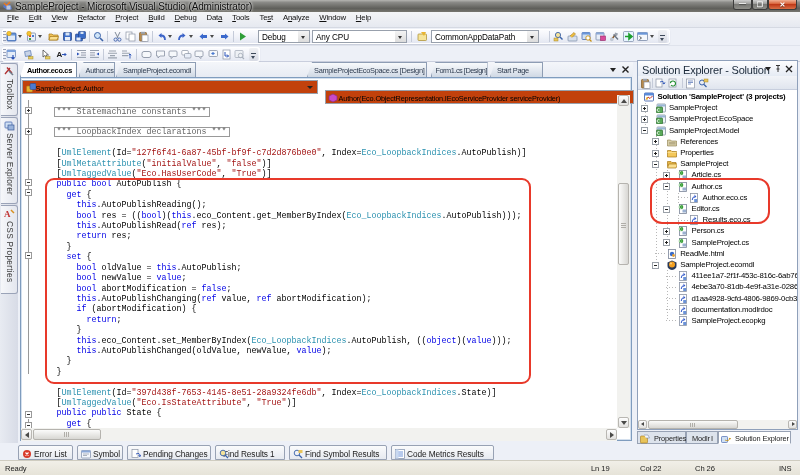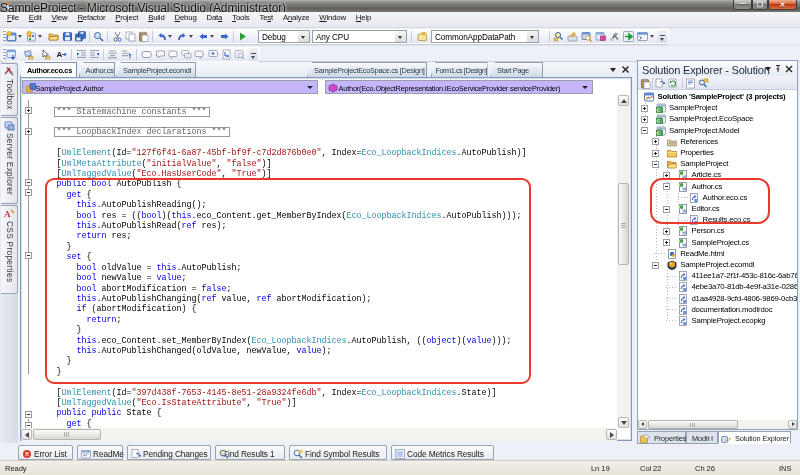--- a/index.html
+++ b/index.html
@@ -1,18 +1,18 @@
 <!DOCTYPE html>
 <html><head><meta charset="utf-8"><style>
 *{margin:0;padding:0;box-sizing:border-box}
 html,body{width:800px;height:475px;overflow:hidden}
 body{font-family:"Liberation Sans",sans-serif;position:relative;background:#edf0f7;font-size:8.5px;color:#000}
 .a{position:absolute}
 #title{left:0;top:0;width:800px;height:12px;background:linear-gradient(180deg,#b5b5b2 0%,#8a8a87 20%,#6c6c68 55%,#5f5f5b 70%,#77766f 100%)}
-#title .txt{position:absolute;left:0;top:1px;font-size:12px;letter-spacing:-0.12px;color:#0c0c0c;text-shadow:0 0 3px rgba(255,255,255,.9),0 0 2px rgba(255,255,255,.8);white-space:nowrap}
+#title .txt{position:absolute;left:15px;top:1px;font-size:10px;letter-spacing:-0.12px;color:#0c0c0c;text-shadow:0 0 3px rgba(255,255,255,.9),0 0 2px rgba(255,255,255,.8);white-space:nowrap}
 .winbtn{position:absolute;top:0;height:10px;border:1px solid #3c3c3c;border-top:none;border-radius:0 0 3px 3px}
 #bmin{left:733px;width:19px;background:linear-gradient(180deg,#cfcfcf,#9a9a98 45%,#797976 50%,#8f8f8a)}
 #bmax{left:752px;width:16px;background:linear-gradient(180deg,#cfcfcf,#9a9a98 45%,#797976 50%,#8f8f8a)}
 #bclose{left:768px;width:29px;background:linear-gradient(180deg,#f0b094,#d95f36 45%,#bf3918 50%,#d96e45)}
 .winbtn span{position:absolute;width:100%;text-align:center;color:#fff;font-size:7px;line-height:9px;font-weight:bold;text-shadow:0 1px 1px rgba(0,0,0,.5)}
 #menu{left:0;top:12px;width:800px;height:16px;background:linear-gradient(180deg,#f4f5f7,#e6e9f0);border-bottom:1px solid #d5d9e2}
 #menu span{display:inline-block;padding:1px 5px 0 5px;font-size:7.8px;letter-spacing:-0.2px;color:#111;white-space:nowrap}
 #menu u{text-decoration:underline}
 .tbrow{left:0;width:800px;background:#edf0f7}
 .tbin{position:absolute;left:2px;top:1px;height:15px;border-radius:3px;background:linear-gradient(180deg,#fdfdff 0%,#f1f3f9 50%,#e1e5f0 100%);box-shadow:0 1px 1px rgba(110,120,150,.3),inset 0 0 0 1px #fff}
@@ -28,21 +28,21 @@
 .combo .cb:after{content:"";position:absolute;left:3px;top:4.5px;border-left:2.5px solid transparent;border-right:2.5px solid transparent;border-top:3px solid #333}
 .ofg{position:absolute;top:2px;width:9px;height:13px;background:linear-gradient(180deg,#f0f1f4,#d8dbe4);border-radius:2px}
 .ofg:after{content:"";position:absolute;left:2px;top:8px;border-left:2.5px solid transparent;border-right:2.5px solid transparent;border-top:3px solid #3f4a5a}
 .ofg:before{content:"";position:absolute;left:2px;top:5px;width:5px;height:1px;background:#3f4a5a}
 #lstrip{left:0;top:62px;width:18px;height:381px;background:linear-gradient(90deg,#e8ebf2,#d7dbe6)}
 .vtab{position:absolute;left:1px;width:17px;background:linear-gradient(90deg,#f6f7fa,#e3e6ee);border:1px solid #9aa3b8;border-left:none;border-radius:0 3px 3px 0}
 .vtab .vt{position:absolute;left:3.5px;writing-mode:vertical-rl;font-size:8.3px;letter-spacing:0.3px;color:#3a3a3a;white-space:nowrap}
 .dtab{position:absolute;top:0;height:15px;font-size:7.4px;letter-spacing:-0.3px;color:#2c3a4e;background:linear-gradient(180deg,#f8fafc,#cfd8e4);border:1px solid #8e9db4;border-bottom:none;padding:2.5px 2px 0 6px;white-space:nowrap;clip-path:polygon(5px 0,100% 0,100% 100%,0 100%);overflow:hidden}
 .dtab.act{background:#fff;font-weight:bold;color:#000;z-index:3;border-color:#7d8fa8}
 #edbody{position:absolute;left:20px;top:77px;width:612px;height:364px;background:#fff;border:1px solid #7f9cbe;box-shadow:inset 0 0 0 1px #d4e0ee}
-.nav{position:absolute;height:14px;background:#c4b5fd;border:1px solid #98a0ac}
+.nav{position:absolute;height:14px;background:#c2410c;border:1px solid #98a0ac}
 .nav .ct{position:absolute;left:12.5px;top:3px;white-space:nowrap;font-size:7.3px;letter-spacing:-0.15px}
 .nav .cb{position:absolute;right:1px;top:0;width:12px;height:100%}
 .nav .cb:after{content:"";position:absolute;left:3px;top:5px;border-left:3px solid transparent;border-right:3px solid transparent;border-top:3.5px solid #222}
 #code{position:absolute;left:15.6px;top:28.6px;white-space:pre;font-family:"Liberation Mono",monospace;font-size:8.333px;line-height:10.4px;color:#000}
 .k{color:#0000e6}.t{color:#2b91af}.s{color:#a31515}
 .rbox{display:inline-block;border:1px solid #999;color:#666;padding:0px 2px;margin-left:-3px;height:10px;line-height:9px}
 .omline{position:absolute;width:1px;background:#999}
 .obox{position:absolute;width:7px;height:7px;border:1px solid #999;background:#fff}
 .obox:after{content:"";position:absolute;left:1px;top:2px;width:3px;height:1px;background:#333}
 .obox.plus:before{content:"";position:absolute;left:2px;top:1px;width:1px;height:3px;background:#333}
@@ -327,21 +327,21 @@
 </div>
 <div class="a" id="edbody">
 <div class="nav" style="left:1px;top:2px;width:296px">
       <svg class="a" style="left:2.5px;top:1.5px" width="10" height="10" viewBox="0 0 10 10">
         <rect x="0.5" y="3" width="6" height="6" rx="1" fill="#e8b430" stroke="#a87818" stroke-width="0.6"></rect>
         <rect x="4" y="0.5" width="6" height="6" rx="1" fill="#4a7ad0" stroke="#2a4a90" stroke-width="0.6"></rect>
       </svg>
       <span class="ct">SampleProject.Author</span>
       <span class="cb"></span>
     </div>
-<div class="nav" style="left:304px;top:2px;width:268px">
+<div class="nav" style="left:304px;top:12px;width:309px">
       <svg class="a" style="left:2px;top:1.5px" width="10" height="10" viewBox="0 0 10 10">
         <path d="M5 1 L9 3 L9 7 L5 9 L1 7 L1 3 Z" fill="#c84ac8" stroke="#8a2a8a" stroke-width="0.7"></path>
       </svg>
       <span class="ct">Author(Eco.ObjectRepresentation.IEcoServiceProvider serviceProvider)</span>
       <span class="cb"></span>
     </div>
 <div class="omline" style="left:7px;top:22px;height:84px"></div>
 <div class="omline" style="left:7px;top:106px;height:190px"></div>
 <div class="omline" style="left:7px;top:341px;height:8px"></div>
 <div class="obox plus" style="left:4px;top:29px"></div>
@@ -663,21 +663,21 @@
 </div>
 <div class="a" style="left:0;top:445px;width:800px;height:15px">
 <div class="btab" style="left:18px;width:55px"><svg class="a" style="left:3px;top:2.5px" width="10" height="10" viewBox="0 0 10 10">
         <circle cx="5" cy="5" r="4" fill="#d83a2a"></circle>
         <path d="M3.5 3.5 L6.5 6.5 M6.5 3.5 L3.5 6.5" stroke="#fff" stroke-width="1.1"></path>
       </svg><span style="margin-left:12px">Error List</span></div>
 <div class="btab" style="left:77px;width:46px"><svg class="a" style="left:3px;top:2.5px" width="10" height="10" viewBox="0 0 10 10">
         <rect x="0.5" y="1.5" width="9" height="7.5" rx="0.8" fill="#f4f7fc" stroke="#7a8aa8" stroke-width="0.7"></rect>
         <rect x="0.5" y="1.5" width="9" height="2" fill="#8aa8d8"></rect>
         <path d="M2 5 H8 M2 6.5 H6" stroke="#8a93a4" stroke-width="0.7"></path>
-      </svg><span style="margin-left:12px">ReadMe</span></div>
+      </svg><span style="margin-left:12px">Symbol</span></div>
 <div class="btab" style="left:127px;width:84px"><svg class="a" style="left:3px;top:2.5px" width="10" height="10" viewBox="0 0 10 10">
         <rect x="1" y="0.5" width="6" height="8" fill="#fff" stroke="#8a93a4" stroke-width="0.7"></rect>
         <path d="M5 5 Q9 3 9 7.5 M9 7.5 L7.5 6.5 M9 7.5 L10 6" stroke="#2a52b8" stroke-width="0.9" fill="none"></path>
       </svg><span style="margin-left:12px">Pending Changes</span></div>
 <div class="btab" style="left:215px;width:70px"><svg class="a" style="left:3px;top:2.5px" width="10" height="10" viewBox="0 0 10 10">
         <circle cx="4" cy="4" r="2.8" fill="#f4e29a" stroke="#3a62a8" stroke-width="0.9"></circle>
         <line x1="6" y1="6" x2="9" y2="9" stroke="#3a62a8" stroke-width="1.3"></line>
       </svg><span style="margin-left:4px">Find Results 1</span></div>
 <div class="btab" style="left:289px;width:98px"><svg class="a" style="left:3px;top:2.5px" width="10" height="10" viewBox="0 0 10 10">
         <circle cx="4" cy="4" r="2.8" fill="none" stroke="#3a62a8" stroke-width="0.9"></circle>

